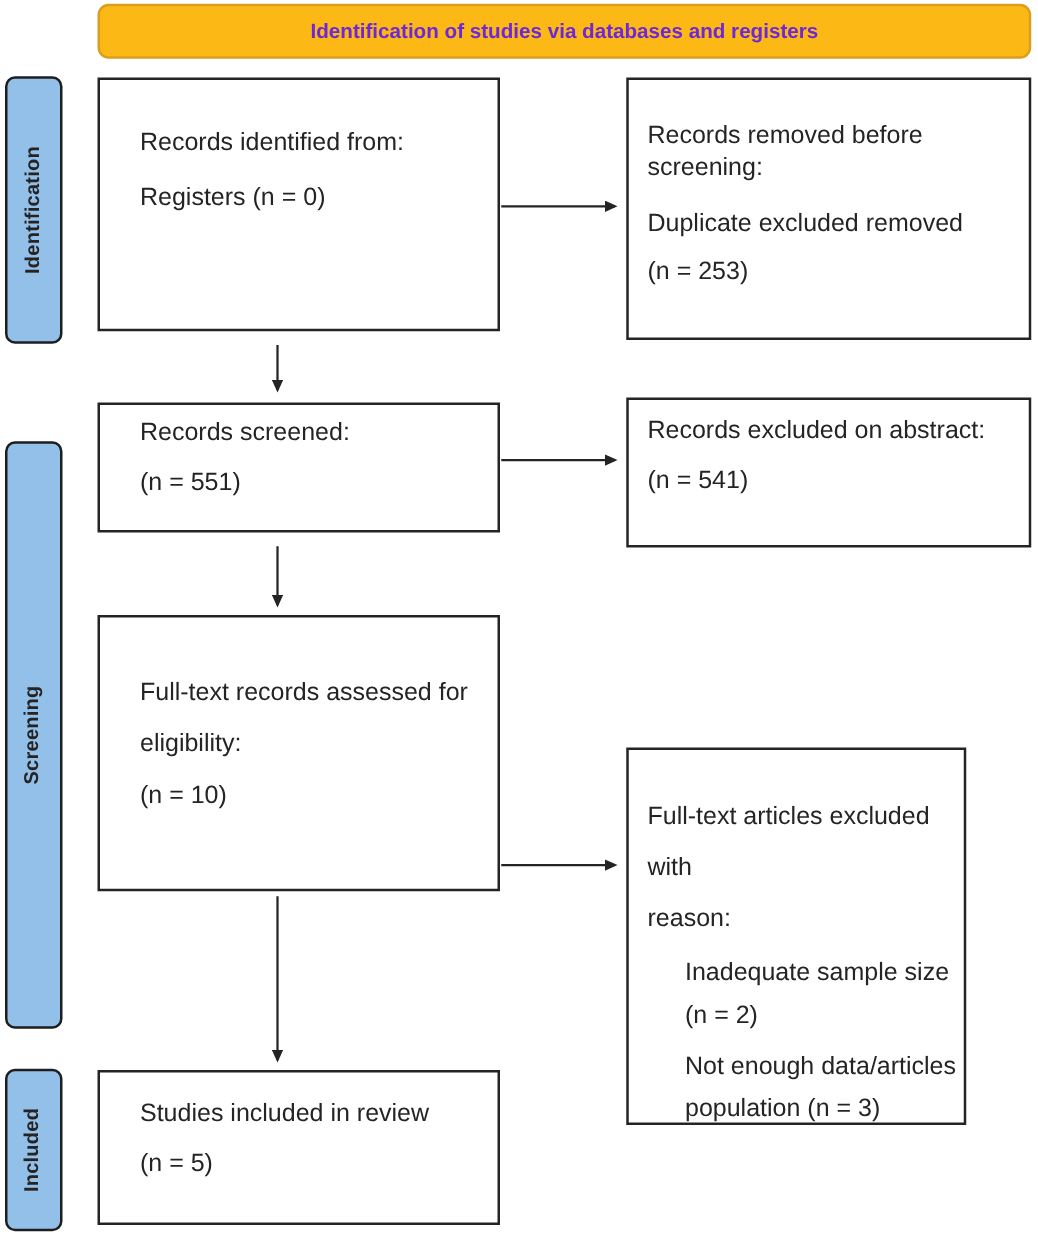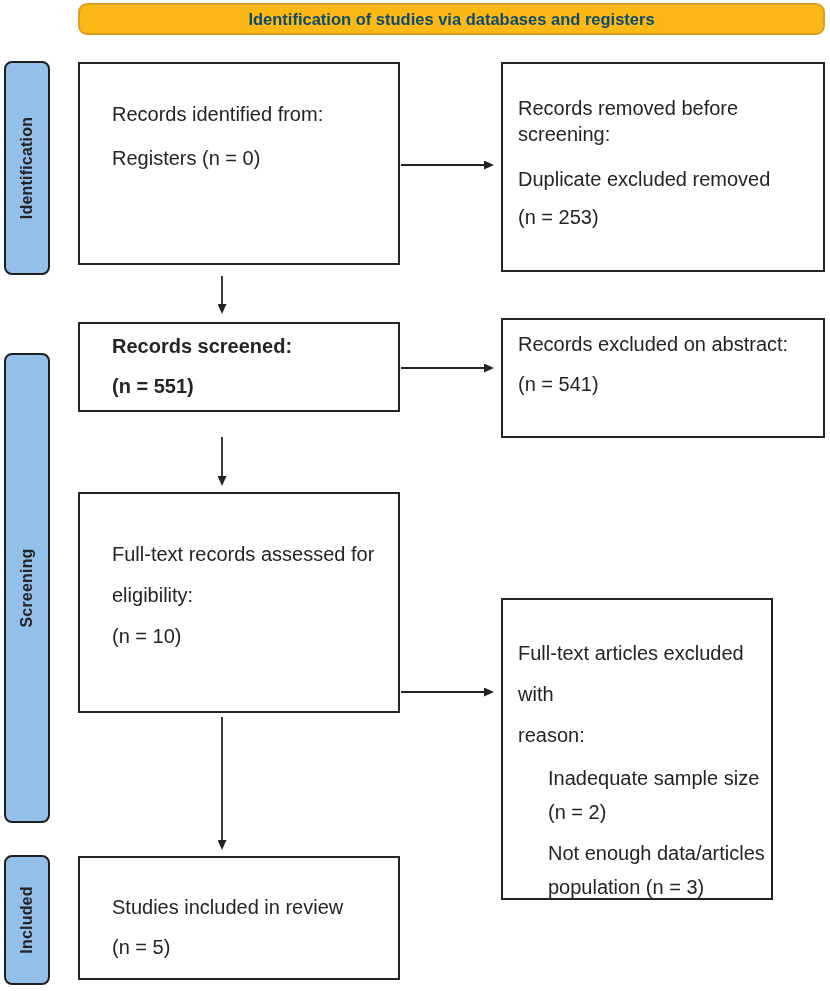--- a/index.html
+++ b/index.html
@@ -9,29 +9,29 @@
     height: 991px;
     background: #ffffff;
     font-family: "Liberation Sans", sans-serif;
     color: #262324;
     overflow: hidden;
   }
   
   .banner {
     position: absolute;
     left: 78px; top: 3px;
-    width: 747px; height: 32px;
+    width: 747px; height: 44px;
     background: #FCB814;
     border: 2px solid #DC9E1F;
     border-radius: 9px;
     box-sizing: border-box;
     display: flex; align-items: center; justify-content: center;
     font-weight: bold;
     font-size: 16.5px;
-    color: #0c4a6e;
+    color: #6d28d9;
   }
   
   .stage {
     position: absolute;
     left: 4px; width: 46px;
     background: #93C0E8;
     border: 2.5px solid #1E1E1E;
     border-radius: 8px;
     box-sizing: border-box;
     display: flex; align-items: center; justify-content: center;
@@ -58,36 +58,36 @@
   .it { }
 
   #box-identified { left: 78px;  top: 62px;  width: 322px; height: 203px; padding: 28px 6px 0 32px; }
   #box-identified .ln { line-height: 44px; }
 
   #box-removed    { left: 501px; top: 62px;  width: 324px; height: 210px; padding: 31px 6px 0 15px; }
   #box-removed .ln { line-height: 26px; }
   #box-removed .ln3 { margin-top: 19px; }
   #box-removed .ln4 { margin-top: 12px; }
 
-  #box-screened   { left: 78px;  top: 322px; width: 322px; height: 90px;  padding: 2px 6px 0 32px; font-weight: bold; }
+  #box-screened   { left: 78px;  top: 322px; width: 322px; height: 104px;  padding: 2px 6px 0 32px; }
   #box-screened .ln { line-height: 40px; }
 
   #box-excluded-abstract { left: 501px; top: 318px; width: 324px; height: 120px; padding: 4px 6px 0 15px; }
   #box-excluded-abstract .ln { line-height: 40px; }
 
   #box-fulltext   { left: 78px;  top: 492px; width: 322px; height: 221px; padding: 40px 6px 0 32px; }
   #box-fulltext .ln { line-height: 41px; }
 
   #box-excluded-reason { left: 501px; top: 598px; width: 272px; height: 302px; padding: 33px 6px 0 15px; }
   #box-excluded-reason .ln { line-height: 41px; }
   #box-excluded-reason .reason { margin-left: 30px; line-height: 34px; }
   #box-excluded-reason .r1 { margin-top: 5px; }
   #box-excluded-reason .r3 { margin-top: 7px; }
 
-  #box-included   { left: 78px;  top: 856px; width: 322px; height: 124px; padding: 29px 6px 0 32px; }
+  #box-included   { left: 78px;  top: 856px; width: 322px; height: 124px; padding: 13px 6px 0 32px; }
   #box-included .ln { line-height: 40px; }
 
   
   .arrow-layer {
     position: absolute;
     left: 0; top: 0;
     width: 830px; height: 991px;
     pointer-events: none;
   }
 </style>

